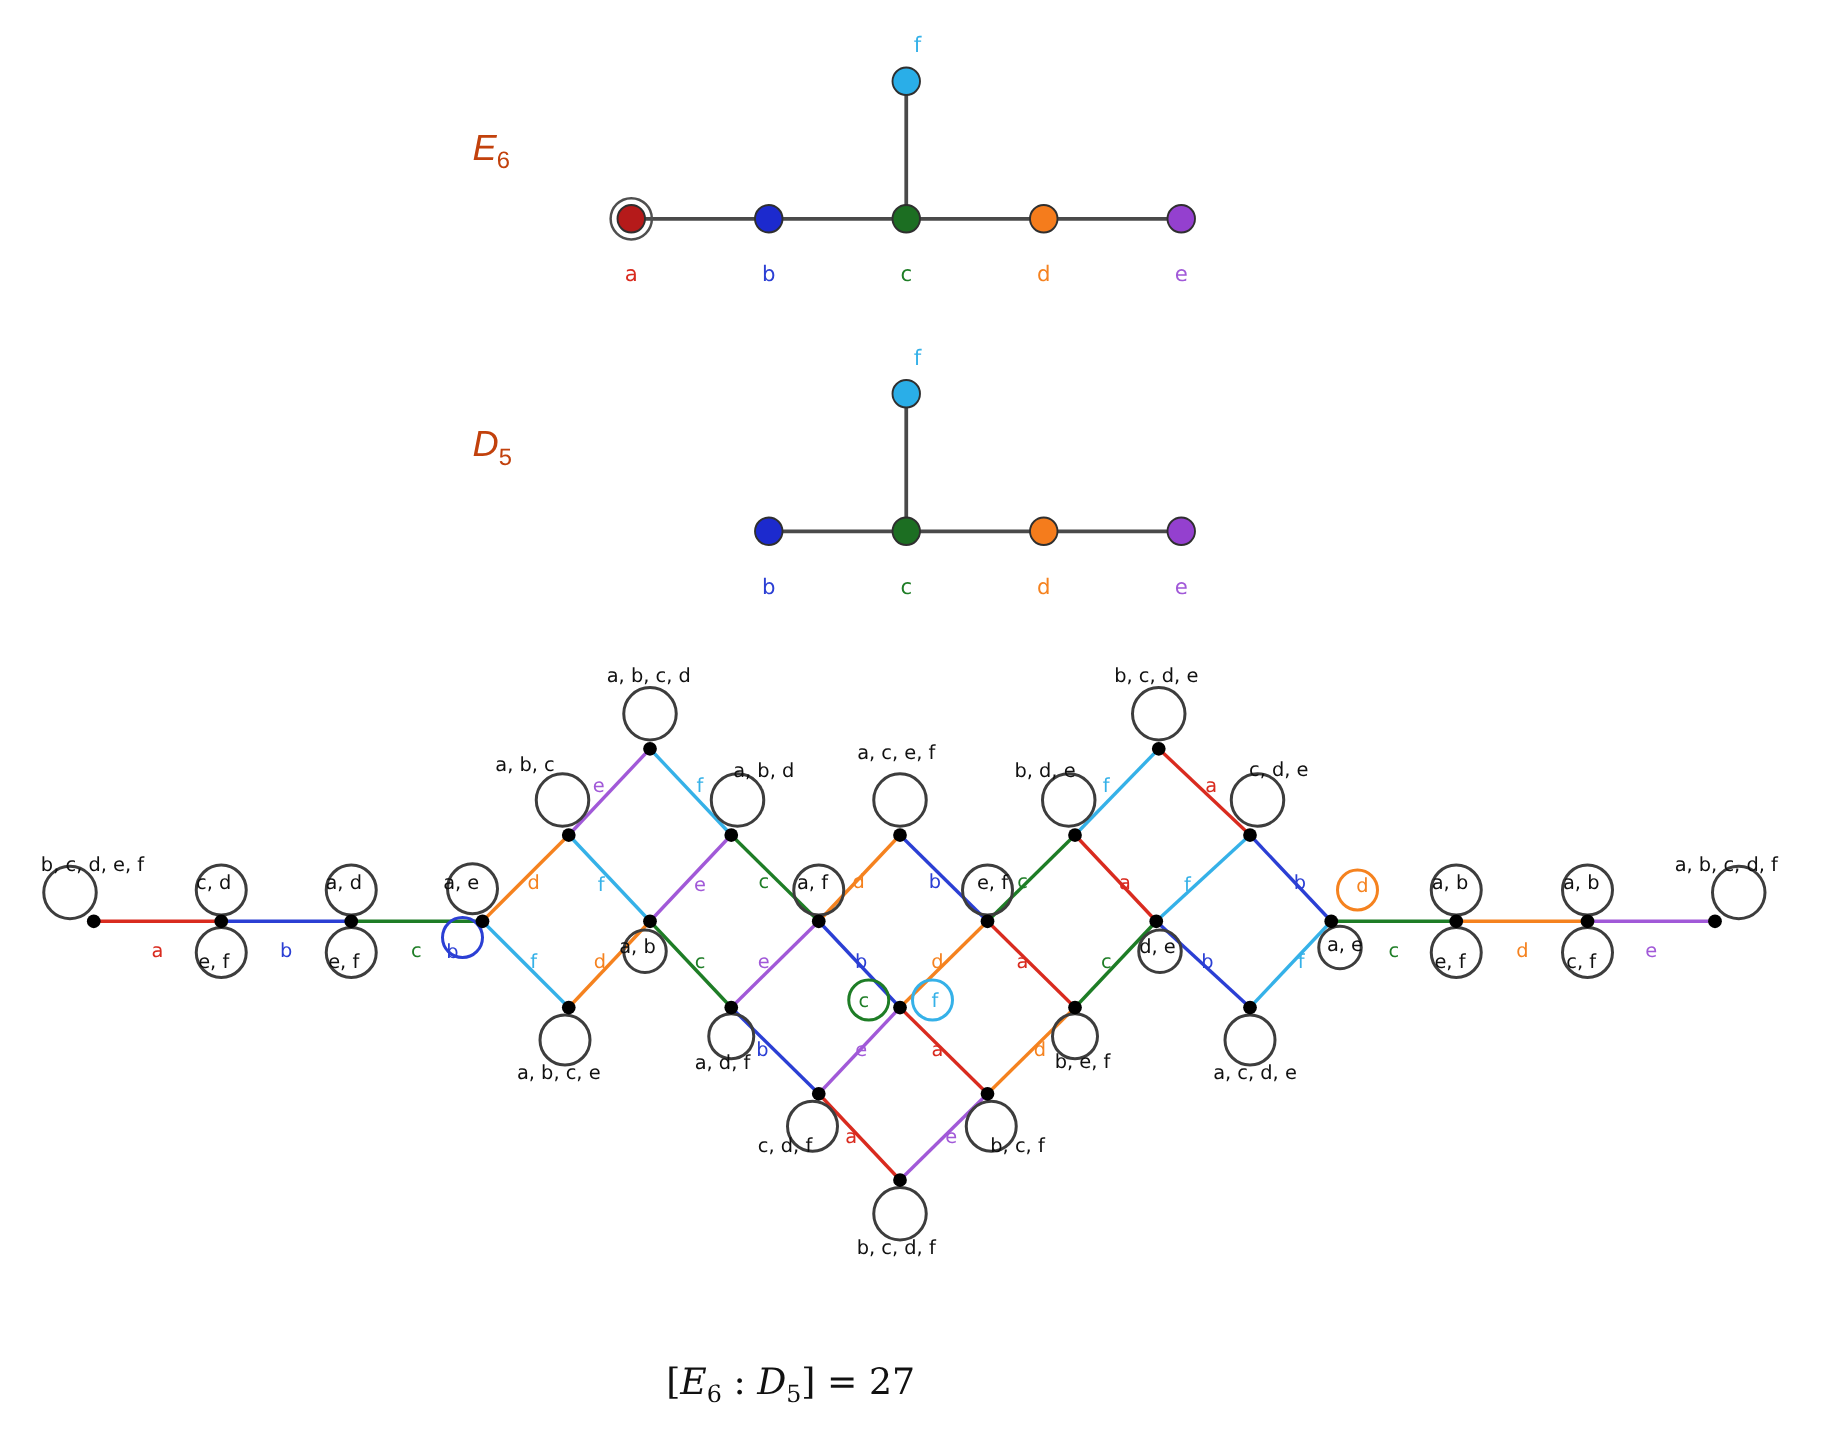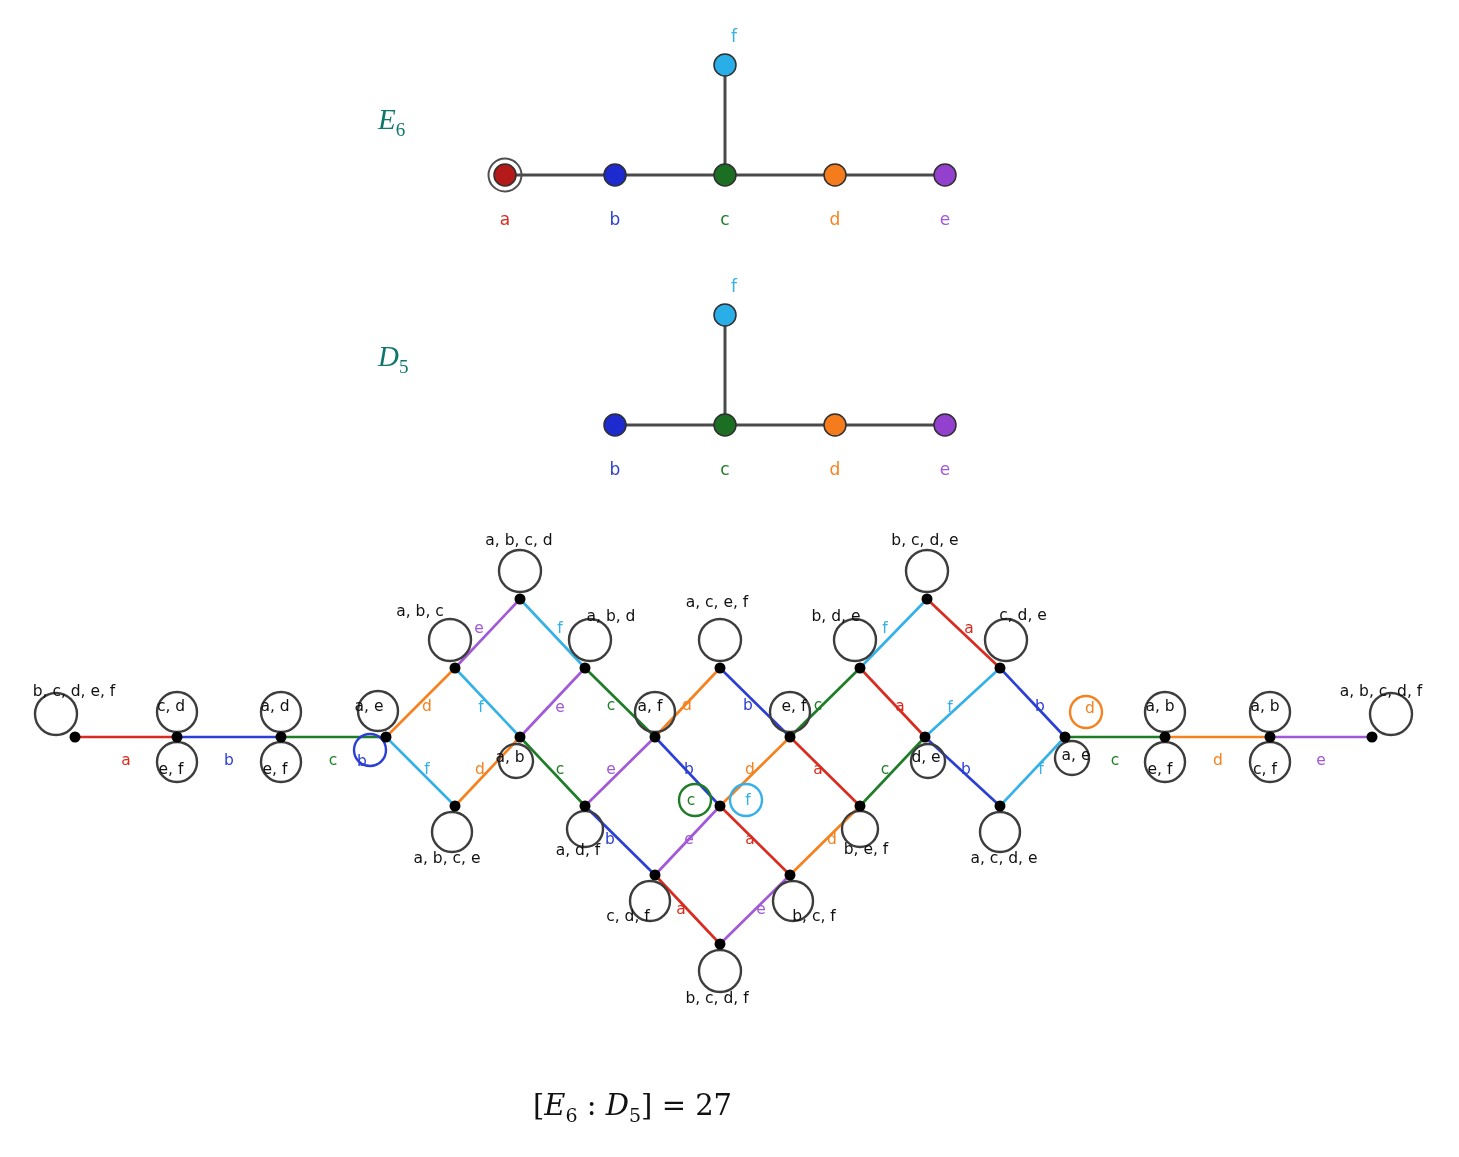--- a/index.html
+++ b/index.html
@@ -1,20 +1,20 @@
 <!DOCTYPE html>
 <html><head>
 <meta charset="utf-8">
 <style>
   html,body{margin:0;padding:0;background:#ffffff;}
   #canvas{position:relative;width:1459px;height:1157px;background:#ffffff;overflow:hidden;
           font-family:"DejaVu Sans",sans-serif;}
   #figure{position:absolute;left:0;top:0;}
   svg text{font-family:"DejaVu Sans",sans-serif;}
-  .dtitle{position:absolute;font-family:Liberation Serif, serif;font-style:italic;font-size:29px;color:#0f766e;}
+  .dtitle{position:absolute;font-family:Liberation Sans, sans-serif;font-style:italic;font-size:29px;color:#c2410c;}
   .dtitle sub{font-style:normal;font-size:19px;}
   #caption{position:absolute;left:0;top:1088px;width:1265px;text-align:center;
            font-family:"DejaVu Serif",serif;font-size:29px;color:#111;}
   #caption .it{font-style:italic;}
   #caption sub{font-size:19px;}
 </style>
 </head>
 <body>
 
 <div id="canvas">

